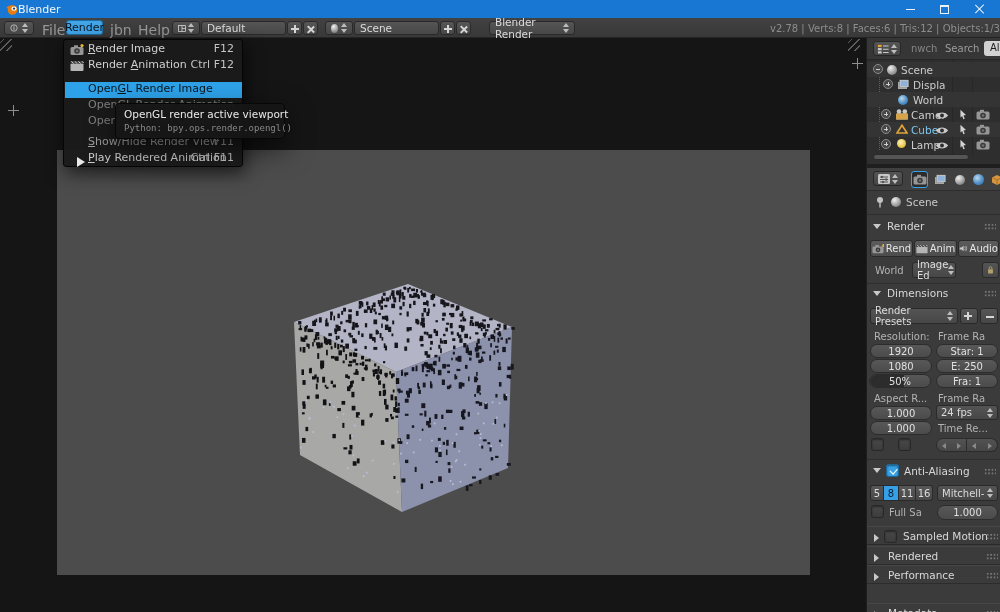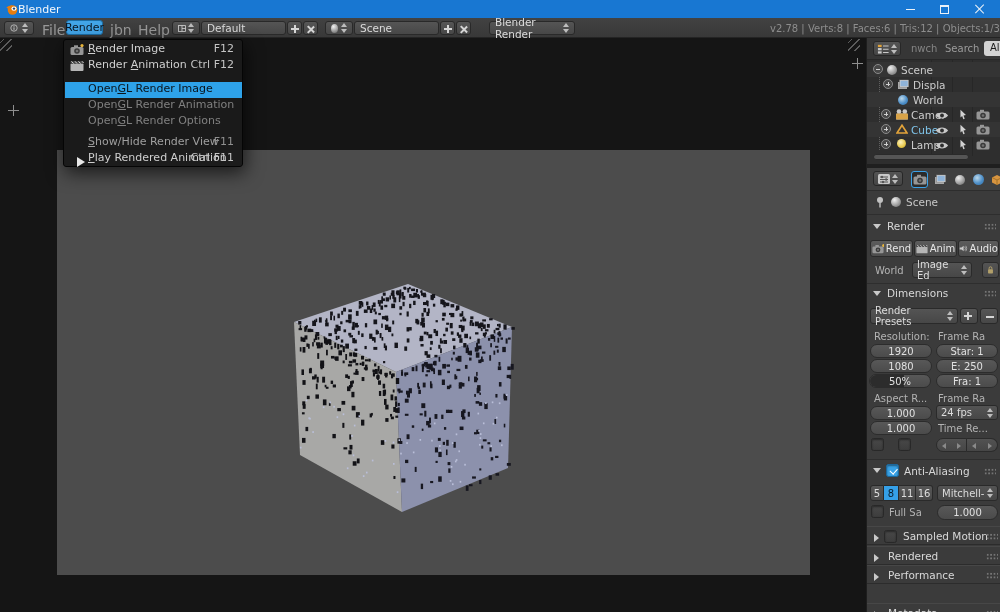--- a/index.html
+++ b/index.html
@@ -898,20 +898,24 @@
     </div>
     <div class="mitem" style="top:111px">
       <span class="micon" style="top:3px">
           <span class="playtri"></span>
         </span>
       <span class="lab nw"><span></span><span class="key">P</span><span>lay Rendered Animation</span></span>
       <span class="sc">Ctrl F11</span>
     </div>
   </div>
 
+  <div class="tooltip abs">
+    <div class="tt">OpenGL render active viewport</div>
+    <div class="py">Python: bpy.ops.render.opengl()</div>
+  </div>
 
   <div class="outliner abs">
     <div class="outl-head">
       <div class="hwidget" style="left:6px;width:28px">
         <svg width="14" height="12">
             <use href="#i-list"></use>
           </svg>
         <span class="ud" style="margin-left:1px">
             <i class="u"></i>
             <i class="d"></i>
@@ -1061,21 +1065,21 @@
       <span>Anim</span>
     </div>
     <div class="pbtn" style="left:91px;top:72px;width:41px">
       <svg width="11" height="9">
           <use href="#i-speaker"></use>
         </svg>
       <span>Audio</span>
     </div>
 
     <div class="abs lbl" style="left:8px;top:97px">World</div>
-    <div class="drop" style="left:45px;top:94px;width:60px;height:16px">
+    <div class="drop" style="left:45px;top:94px;width:44px;height:16px">
       <span>Image Ed</span>
       <span class="ud">
           <i class="u"></i>
           <i class="d"></i>
         </span>
     </div>
     <div class="drop" style="left:115px;top:94px;width:17px;height:16px;justify-content:center">
       <svg width="10" height="12">
           <use href="#i-lock"></use>
         </svg>

